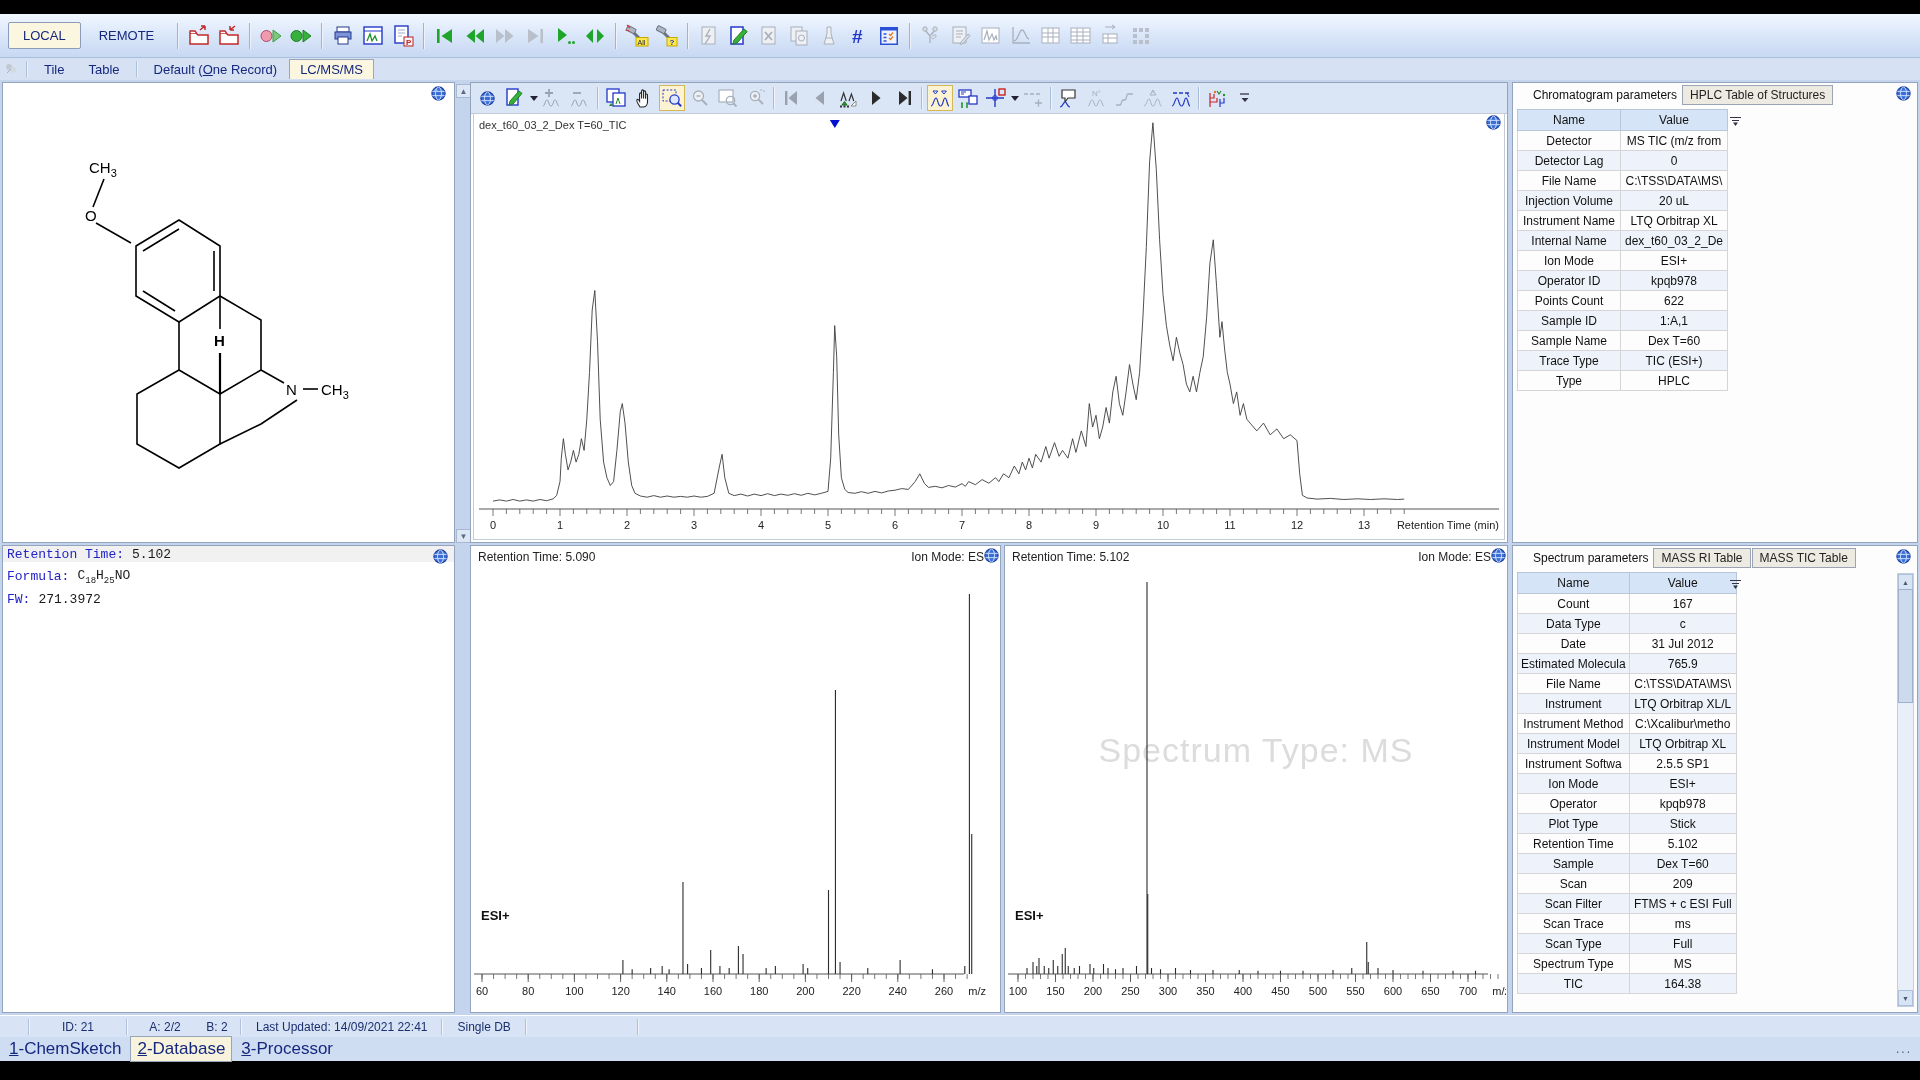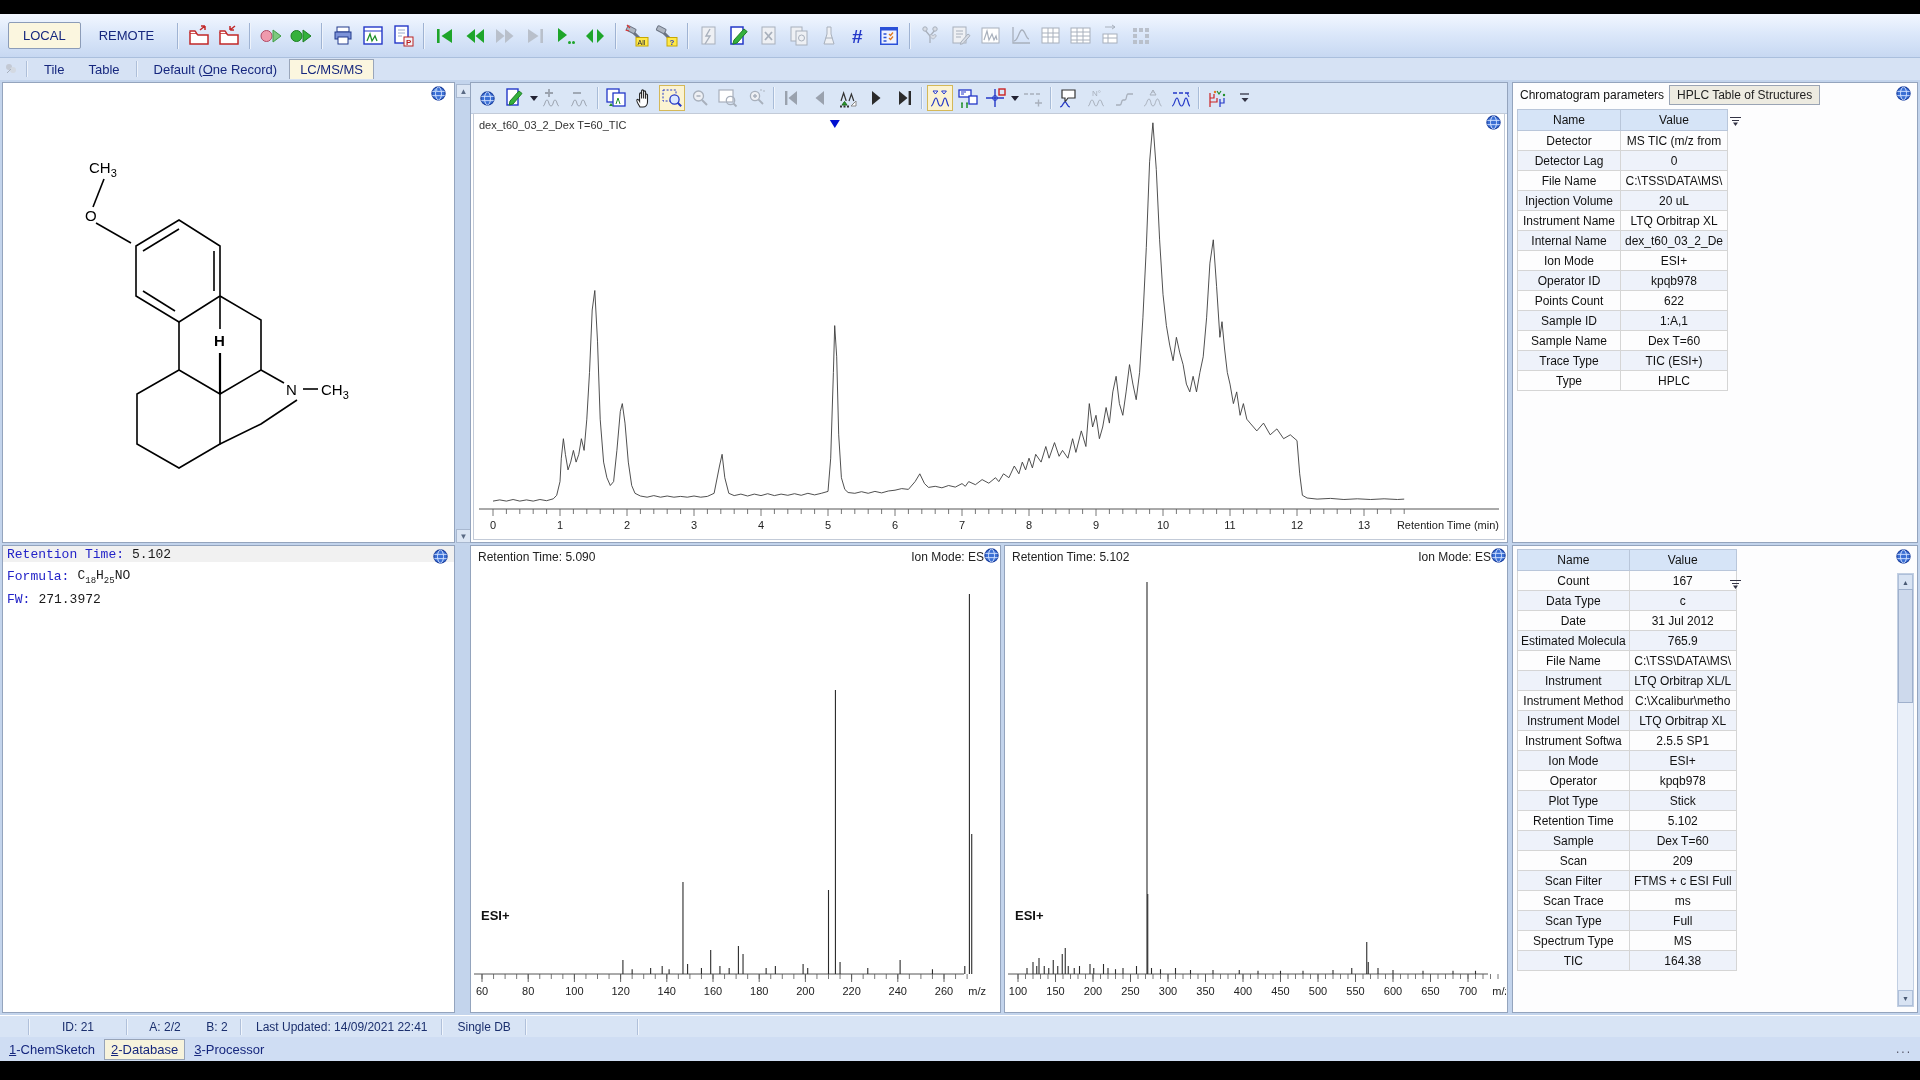--- a/index.html
+++ b/index.html
@@ -30,21 +30,21 @@
   
   #chrom-panel{left:470px;top:82px;width:1038px;height:461px}
   .chrom-toolbar{height:30px;background:#dae6f6;border-bottom:1px solid #bccbe2;display:flex;align-items:center;padding-left:2px}
   .ci{width:26px;height:26px;display:inline-flex;align-items:center;justify-content:center;margin:0 1px}
   .ci.act{background:#fbf3d2;border:1px solid #d4b858;box-sizing:border-box}
   .csep{width:1px;height:22px;background:#a8bcd8;border-right:1px solid #f0f5fc;margin:0 3px}
   .trace-label{position:absolute;left:8px;top:36px;font-size:11px;color:#333}
   
   #chrom-params{left:1512px;top:82px;width:406px;height:461px;background:#fdfdfe}
   #spec-params{left:1512px;top:545px;width:406px;height:468px;background:#fdfdfe}
-  .ptabs{height:23px;display:flex;align-items:center;padding-left:5px;font-size:12px;color:#111;background:#fdfdfe}
+  .ptabs{height:23px;display:flex;align-items:center;padding-left:18px;font-size:12px;color:#111;background:#fdfdfe}
   .ptab-active{padding:3px 4px 2px 2px}
   .ptab{border:1px solid #9aa4b4;background:#edebe1;padding:2px 7px;margin-left:1px;color:#222}
   table.params{border-collapse:collapse;margin:3px 0 0 4px;font-size:12px;color:#111}
   table.params th{background:#d6e4f7;border:1px solid #b9c6da;font-weight:normal;height:18px}
   table.params td{border:1px solid #d5d5d5;height:19px;text-align:center;padding:0 3px;overflow:hidden;white-space:nowrap}
   table.params .cname{width:96px}
   table.params .cval{width:100px}
   table.params tr:nth-child(even) td{background:#eef2fa}
   .filter-glyph{position:absolute;left:216px;top:30px}
   
@@ -67,21 +67,21 @@
   .spec-head .im{position:absolute;right:16px;top:4px;white-space:nowrap}
   .watermark{position:absolute;width:100%;top:185px;text-align:center;font-size:34px;color:#dcdcdc;
     letter-spacing:1px;white-space:nowrap;overflow:hidden}
   .esi{position:absolute;left:10px;top:362px;font-weight:bold;font-size:13px;color:#111}
   
   #statusbar{left:0;top:1015px;width:1920px;height:22px;background:#d8e4f5;border-top:1px solid #fff;
     display:flex;align-items:center;font-size:12px;color:#1b2f6e}
   .ssep{width:1px;height:16px;background:#b0c0da;border-right:1px solid #f0f5fc}
   .scell{text-align:center}
   #apptabs{left:0;top:1037px;width:1920px;height:24px;background:#cfddf3;display:flex;align-items:center;
-    font-size:13px;color:#16277e}
+    font-size:17px;color:#16277e}
   .apptab{padding:2px 6px;margin-left:3px}
   .apptab.sel{background:#f7f3dc;border:1px solid #98a4b8}
   .dots{position:absolute;right:8px;top:1042px;color:#556;font-size:12px;letter-spacing:2px}
   svg text{font-family:"Liberation Sans",sans-serif}
 </style>
 </head>
 <body>
 
 <div id="toolbar1" class="abs">
   <span class="tbtn sel">LOCAL</span>
@@ -852,20 +852,21 @@
 <div id="ms-panel" class="spec-panel">
   <div class="spec-head">
     <span class="rt">Retention Time:  5.102</span>
     <span class="im">Ion Mode: ES</span>
     <span class="globe" style="right:1px;top:2px"><svg width="15" height="15" viewBox="0 0 14 14">
           <circle cx="7" cy="7" r="6.2" fill="#3b6fd4" stroke="#1b3f9e"></circle>
           <ellipse cx="7" cy="7" rx="2.8" ry="6" fill="none" stroke="#cfe0ff" stroke-width=".9"></ellipse>
           <path d="M1.2 5h11.6M1.2 9h11.6" stroke="#cfe0ff" stroke-width=".9"></path>
         </svg></span>
   </div>
+  <div class="watermark">Spectrum Type: MS</div>
   <div class="esi">ESI+</div>
   <svg id="ms-svg" class="abs" style="left:1px;top:22px" width="500" height="444" viewBox="0 0 500 444">
       <line x1="2" y1="406" x2="482" y2="406" stroke="#555" stroke-width="1"></line>
       <line x1="12" y1="406" x2="12" y2="411" stroke="#555" stroke-width="0.8"></line>
       <line x1="19.5" y1="406" x2="19.5" y2="411" stroke="#555" stroke-width="0.8"></line>
       <line x1="27" y1="406" x2="27" y2="411" stroke="#555" stroke-width="0.8"></line>
       <line x1="34.5" y1="406" x2="34.5" y2="411" stroke="#555" stroke-width="0.8"></line>
       <line x1="42" y1="406" x2="42" y2="411" stroke="#555" stroke-width="0.8"></line>
       <line x1="49.5" y1="406" x2="49.5" y2="411" stroke="#555" stroke-width="0.8"></line>
       <line x1="57" y1="406" x2="57" y2="411" stroke="#555" stroke-width="0.8"></line>
@@ -991,20 +992,25 @@
       <line x1="362.25" y1="406" x2="362.25" y2="394" stroke="#2b2b2b" stroke-width="1.1"></line>
       <line x1="372" y1="406" x2="372" y2="400" stroke="#2b2b2b" stroke-width="1.1"></line>
       <line x1="387" y1="406" x2="387" y2="402" stroke="#2b2b2b" stroke-width="1.1"></line>
       <line x1="417" y1="406" x2="417" y2="402.8" stroke="#2b2b2b" stroke-width="1.1"></line>
       <line x1="447" y1="406" x2="447" y2="402.8" stroke="#2b2b2b" stroke-width="1.1"></line>
       <line x1="469.5" y1="406" x2="469.5" y2="402.8" stroke="#2b2b2b" stroke-width="1.1"></line>
     </svg>
 </div>
 
 <div id="spec-params" class="panel">
+  <div class="ptabs">
+    <span class="ptab-active">Spectrum parameters</span>
+    <span class="ptab">MASS RI Table</span>
+    <span class="ptab">MASS TIC Table</span>
+  </div>
   <table class="params">
     <thead>
         <tr>
       <th class="cname">Name</th>
       <th class="cval">Value</th>
     </tr>
       </thead>
     <tbody id="spec-rows">
         <tr>
           <td class="cname">Count</td>

